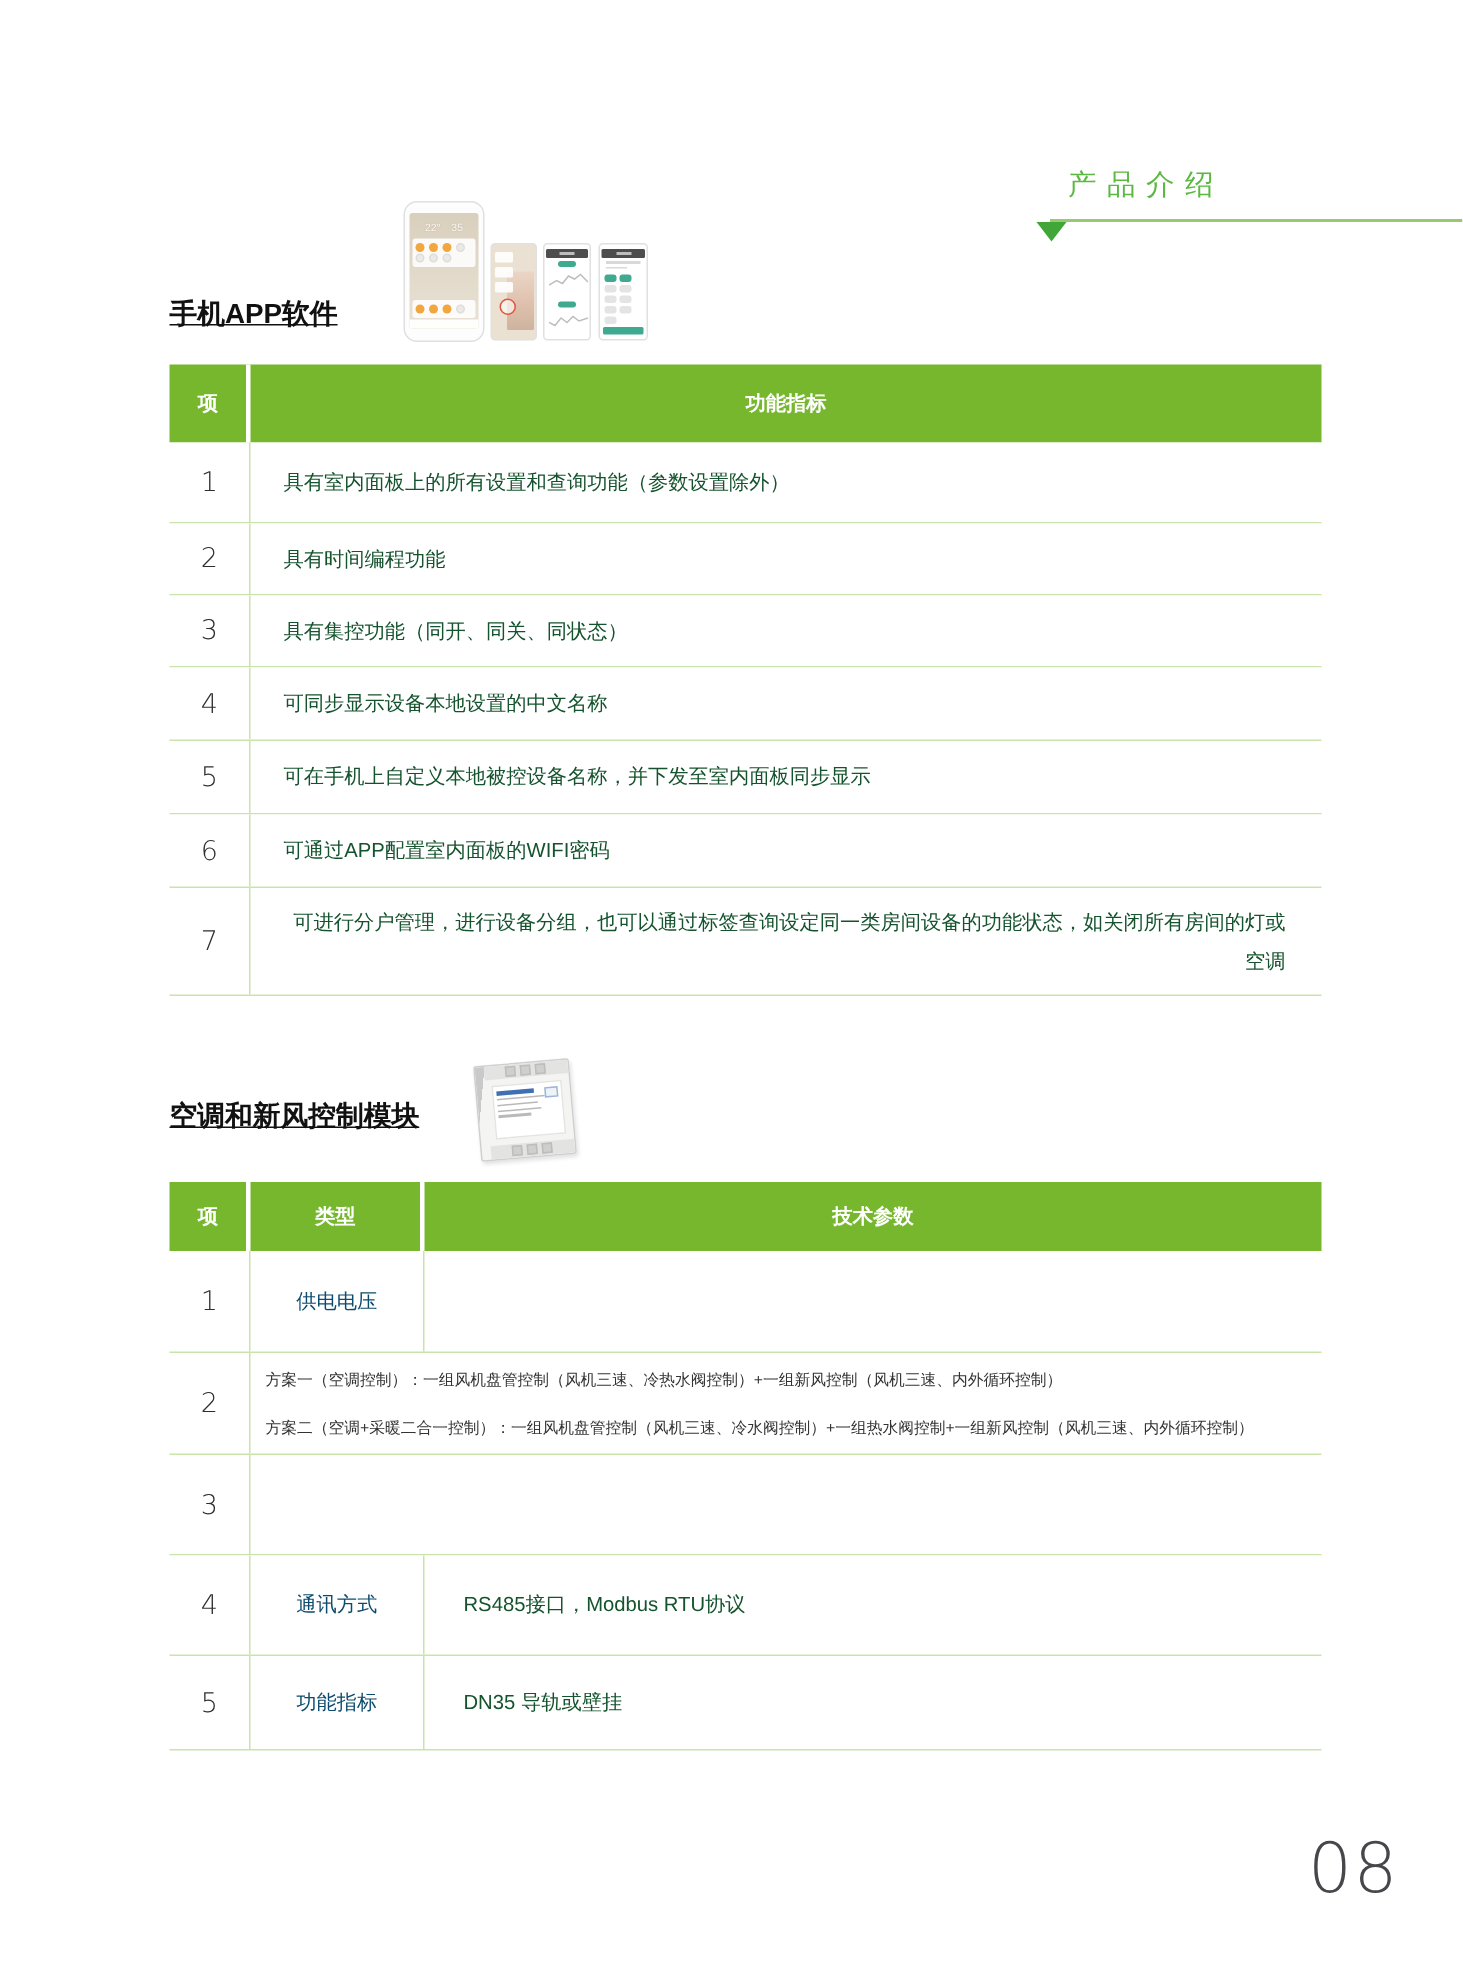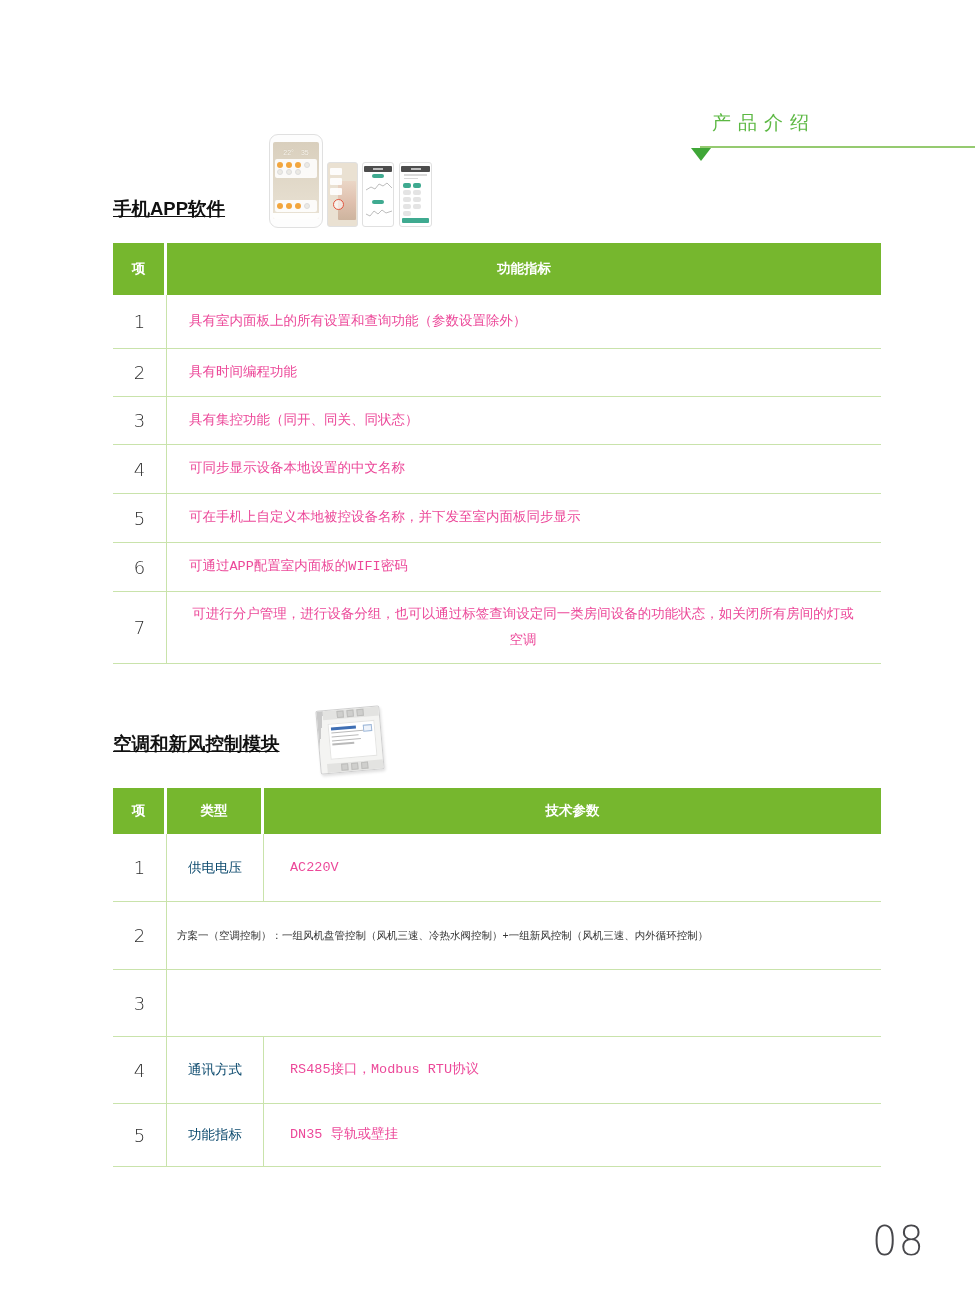--- a/index.html
+++ b/index.html
@@ -66,37 +66,37 @@
   .module .blu{height:2.5px;background:#3f6fb4;margin:3px 2px 2px 2px;width:55%;}
   .module .tl{height:1.3px;background:#b9b9b9;margin:2.5px 2px;}
   .module .chip{position:absolute;right:2px;top:3px;width:7px;height:5px;border:1px solid #9db7d8;background:#eef3fa;}
   
   .tbl{position:absolute;left:113px;width:768px;}
   .t1{top:243px;} .t2{top:788px;}
   .trh{display:flex;background:#76b72e;color:#fff;font-weight:bold;font-size:13.5px;}
   .t1 .trh{height:52px;} .t2 .trh{height:46px;}
   .th,.td{display:flex;align-items:center;justify-content:center;box-sizing:border-box;}
   .col-no{width:54px;flex:none;}
-  .col-type{width:97px;flex:none;}
+  .col-type{width:116px;flex:none;}
   .col-main{flex:1;}
   .trh .col-no{border-right:3px solid #fff;}
   .trh .col-type{border-right:3px solid #fff;}
   .tr{display:flex;border-bottom:1.5px solid #c9e3ab;background:#fff;}
   .tr .col-no{border-right:1.5px solid #c9e3ab;font-size:18px;color:#2e2e2e;font-weight:300;font-family:"DejaVu Sans","Liberation Sans",sans-serif;}
   .tr .col-type{border-right:1.5px solid #c9e3ab;font-size:13.5px;color:#0c4a6e;}
-  .tr .txt{flex:1;justify-content:flex-start;text-align:center;font-size:13.5px;color:#ec4899;
-           padding:8px 24px 8px 22px;line-height:1.9;font-family:Liberation Mono, monospace;}
+  .tr .txt{flex:1;justify-content:flex-start;text-align:right;font-size:13.5px;color:#14532d;
+           padding:8px 24px 8px 22px;line-height:1.9;}
   .t2 .tr .txt{padding-left:26px;}
   .r-h53{height:53px;} .r-h47{height:47px;} .r-h48{height:48px;} .r-h71{min-height:71px;}
   .r-h67{height:67px;} .r-h66{height:66px;} .r-h62{height:62px;}
   .params-sm{flex:1;display:flex;flex-direction:column;justify-content:center;gap:18px;
              padding-left:10px;padding-right:4px;font-size:10.5px;color:#333;text-align:left;align-items:flex-start;}
   
   .pageno{
-    position:absolute;left:872px;top:1218px;font-size:40px;color:#47474b;
+    position:absolute;left:872px;top:1218px;font-size:46px;color:#47474b;
     font-weight:200;letter-spacing:1px;font-family:"DejaVu Sans","Liberation Sans",sans-serif;
   }
 </style>
 </head>
 <body>
 
 <div class="hd-title">产品介绍</div>
 <div class="hd-line"></div>
 <div class="hd-tri"></div>
 
@@ -245,26 +245,26 @@
 
 <div class="tbl t2">
   <div class="trh">
     <div class="th col-no">项</div>
     <div class="th col-type">类型</div>
     <div class="th col-main">技术参数</div>
   </div>
   <div class="tr r-h67">
     <div class="td col-no">1</div>
     <div class="td col-type">供电电压</div>
-    <div class="td txt">AC220V</div>
   </div>
   <div class="tr r-h67">
     <div class="td col-no">2</div>
     <div class="params-sm">
       <div>方案一（空调控制）：一组风机盘管控制（风机三速、冷热水阀控制）+一组新风控制（风机三速、内外循环控制）</div>
+      <div>方案二（空调+采暖二合一控制）：一组风机盘管控制（风机三速、冷水阀控制）+一组热水阀控制+一组新风控制（风机三速、内外循环控制）</div>
     </div>
   </div>
   <div class="tr r-h66">
     <div class="td col-no">3</div>
   </div>
   <div class="tr r-h66">
     <div class="td col-no">4</div>
     <div class="td col-type">通讯方式</div>
     <div class="td txt">RS485接口，Modbus RTU协议</div>
   </div>

